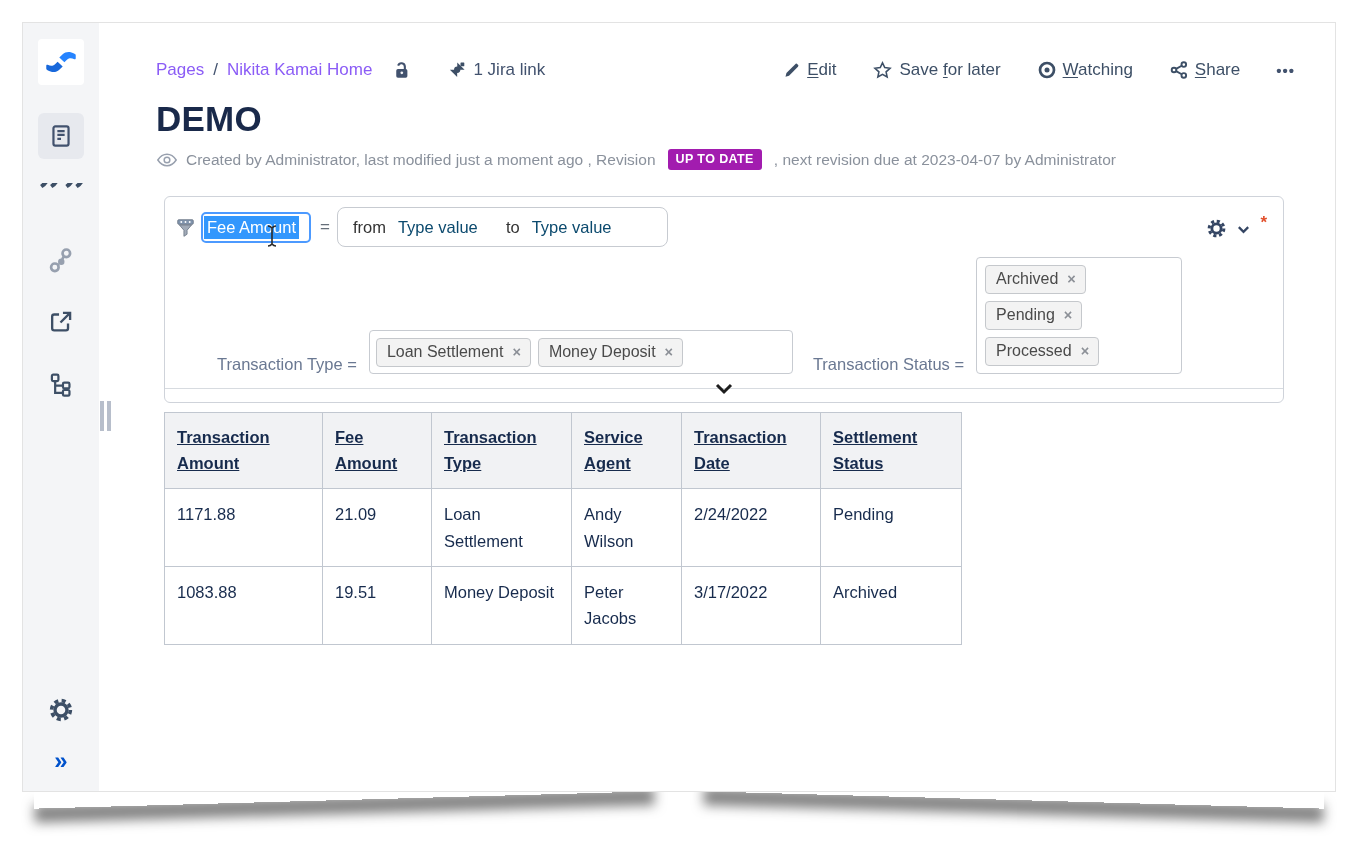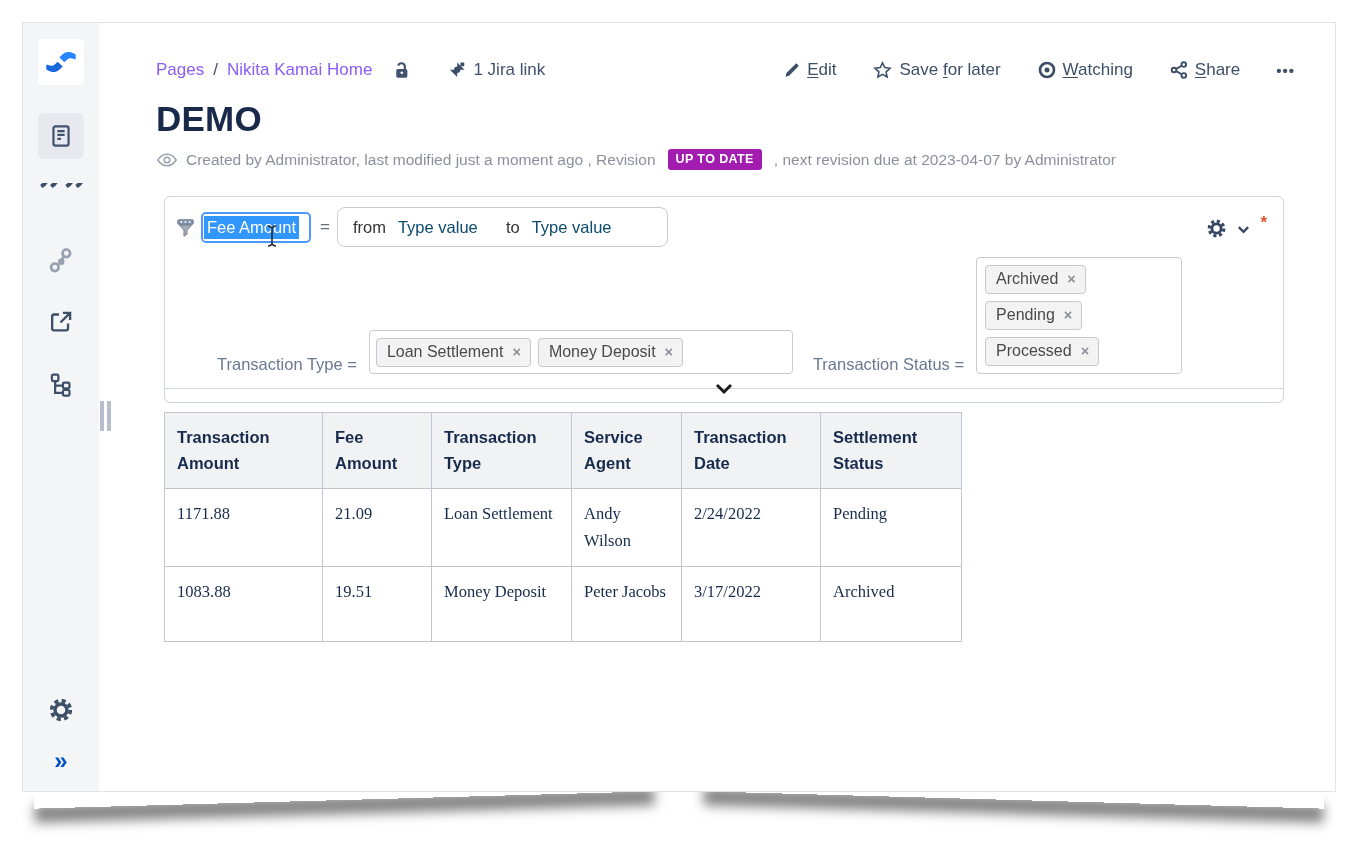--- a/index.html
+++ b/index.html
@@ -77,22 +77,22 @@
     display:inline-flex; align-items:center; gap:9px; background:#f3f3f3; border:1px solid #c5c8cc;
     border-radius:4px; padding:4px 9px 5px 10px; font-size:16px; color:#4a4a4a; cursor:default; white-space:nowrap;
   }
   .chip-x { color:#8c9097; font-weight:bold; font-size:14.5px; cursor:pointer; }
   .f-footer { border-top:1px solid #d7dbe0; height:14px; position:relative; }
   .f-footer svg { position:absolute; left:50%; top:-7px; transform:translateX(-50%); cursor:pointer; }
 
   
   table.data { margin:9px 0 0 8px; border-collapse:collapse; table-layout:fixed; width:797px; font-size:16.5px; }
   table.data th, table.data td { border:1px solid #c1c7d0; vertical-align:top; padding:12px 12px; text-align:left; color:#172b4d; word-wrap:break-word; }
-  table.data th { background:#f1f2f4; font-weight:bold; line-height:1.55; height:74px; }
-  table.data td { height:75px; line-height:1.6;font-family:Liberation Serif, serif; }
+  table.data th { background:#f1f2f4; font-weight:bold; line-height:1.55; height:74px;text-decoration:underline; }
+  table.data td { height:75px; line-height:1.6; }
   col.c1{width:158px;} col.c2{width:109px;} col.c3{width:140px;} col.c4{width:110px;} col.c5{width:139px;} col.c6{width:141px;}
 
   
   .ibeam { position:absolute; left:265px; top:224px; z-index:30; pointer-events:none; }
 </style>
 </head>
 <body>
 
 <div class="curl l"></div>
 <div class="curl r"></div>

